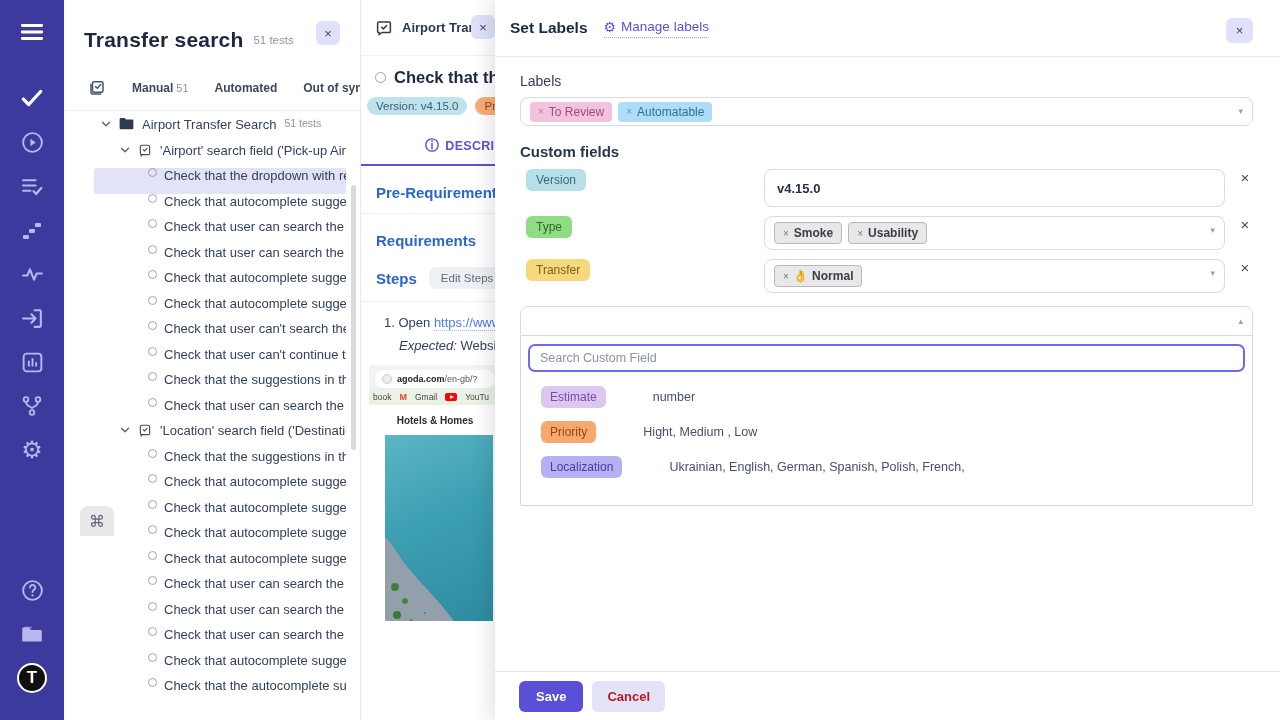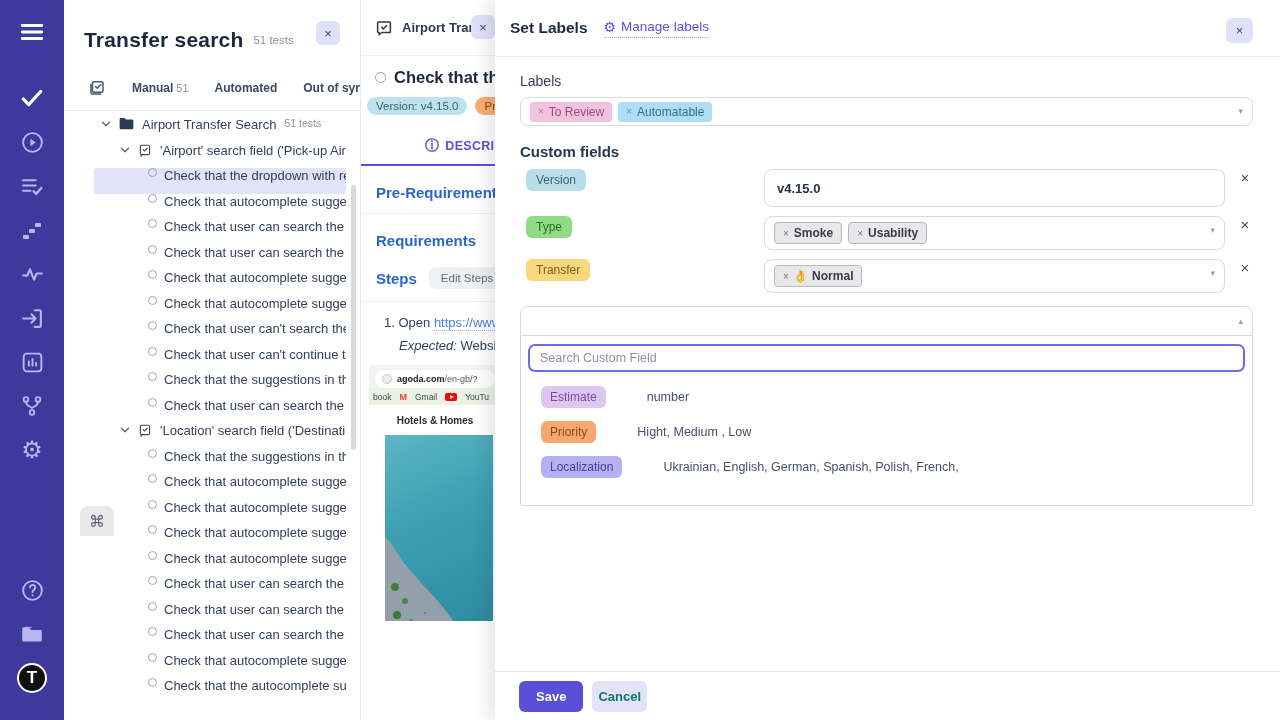--- a/index.html
+++ b/index.html
@@ -97,26 +97,26 @@
   .cf-select { position:relative; width:100%; min-height:34px; border:1px solid #d8dae4; border-radius:8px; display:flex; align-items:center; gap:6px; padding:3px 24px 3px 9px; cursor:pointer; }
   .chip { background:#e8e8ea; border:1px solid #b9b9bd; border-radius:4px; font-size:12px; font-weight:bold; color:#3c3c44; padding:3px 8px; display:inline-flex; align-items:center; gap:5px; white-space:nowrap; }
   .chip .x { font-size:10px; font-weight:normal; color:#75757c; cursor:pointer; }
   .cf-remove { margin-left:12px; width:16px; background:none; border:none; color:#3e4a5e; font-size:15px; cursor:pointer; flex:0 0 auto; }
   .add-combo { position:relative; margin-top:13px; border:1px solid #d8dae4; border-radius:8px 8px 0 0; height:30px; cursor:pointer; }
   .add-combo .sel-caret { top:9px; }
   .dropdown { border:1px solid #d4d5e0; border-top:none; border-radius:0 0 2px 2px; padding:8px 7px 14px; }
   .dd-search { width:100%; height:28px; border:2px solid #6b6bf0; border-radius:7px; padding:0 10px; font-size:12.5px; color:#33415c; font-family:"Liberation Sans",sans-serif; outline:none; }
   .dd-search::placeholder { color:#8a93a4; }
   .dd-options { padding:14px 0 0 13px; }
-  .dd-option { display:flex; align-items:center; gap:9px; margin-bottom:13px; cursor:pointer; }
+  .dd-option { display:flex; align-items:center; gap:15px; margin-bottom:13px; cursor:pointer; }
   .dd-badge { font-size:12px; padding:4px 9px; border-radius:6px; white-space:nowrap; }
   .dd-desc { font-size:12.5px; color:#45506a; white-space:nowrap;padding-left:32px; }
   .modal-footer { border-top:1px solid #e4e5ee; height:49px; display:flex; align-items:center; padding-left:24px; gap:9px; }
   .btn-save { background:#5a50d8; color:#fff; font-size:13px; font-weight:bold; border:none; border-radius:6px; padding:8px 17px; cursor:pointer; font-family:"Liberation Sans",sans-serif; }
-  .btn-cancel { background:#e3e3f8; color:#0f766e; font-size:13px; font-weight:bold; border:none; border-radius:6px; padding:8px 6px; cursor:pointer; font-family:"Liberation Sans",sans-serif; }
+  .btn-cancel { background:#e3e3f8; color:#b91c1c; font-size:13px; font-weight:bold; border:none; border-radius:6px; padding:8px 15px; cursor:pointer; font-family:"Liberation Sans",sans-serif; }
 </style>
 </head>
 <body>
 
 <div class="app">
 
   <nav class="sidebar">
     <div class="sb-icon">
       <svg width="26" height="26" viewBox="0 0 24 24" fill="none" stroke="#ffffff" stroke-width="2.6" stroke-linecap="round">
           <path d="M3 6h18M3 12h18M3 18h18"></path>

